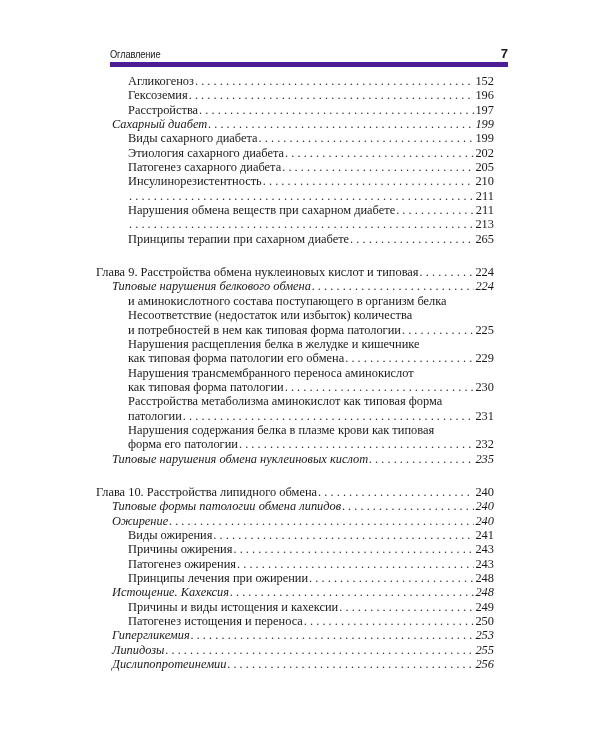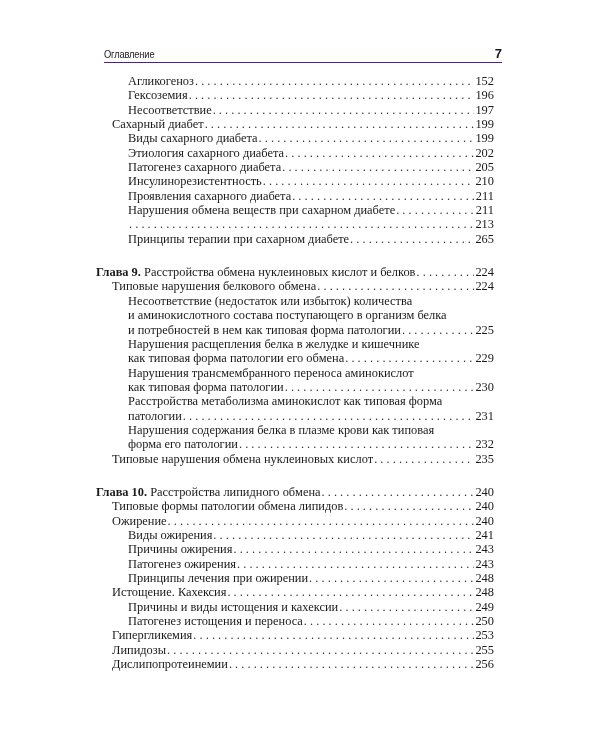--- a/index.html
+++ b/index.html
@@ -1,37 +1,37 @@
 <!DOCTYPE html>
 <html><head>
 <meta charset="utf-8">
 <style>
   html, body { margin: 0; padding: 0; background: #ffffff; }
   body { width: 600px; height: 750px; position: relative; overflow: hidden;
          font-family: "Liberation Serif", "DejaVu Serif", serif; color: #1a1a1a; }
   .page { position: absolute; left: 96px; top: 0; width: 398px; }
-  .header { position: absolute; left: 8px; top: 46px; width: 398px; height: 16px;
-            border-bottom: 1px solid #4c1d95; }
+  .header { position: absolute; left: 14px; top: 46px; width: 398px; height: 16px;
+            border-bottom: 5px solid #4c1d95; }
   .header .title { position: absolute; left: 0; top: 2px; font-family: "Liberation Sans", "DejaVu Sans", sans-serif;
                    font-size: 11px; letter-spacing: -0.2px; transform: scaleX(0.85); transform-origin: left; color: #222; }
   .header .num { position: absolute; right: 0; top: 0px; font-family: "Liberation Sans", sans-serif;
                  font-weight: bold; font-size: 13px; }
   .toc { position: absolute; left: 0; top: 74px; width: 398px; }
   .entry { position: relative; font-size: 12.4px; line-height: 14.35px; }
   .entry .line { display: block; white-space: nowrap; }
   .entry .last { display: flex; align-items: baseline; white-space: nowrap; }
   .entry .last .text { flex: 0 0 auto; text-align: center; }
   .entry .last .dots { flex: 1 1 auto; overflow: hidden; white-space: nowrap; margin: 0 1px;
                        letter-spacing: 2.6px; color: #333; }
   .entry .last .dots::before { content: ". . . . . . . . . . . . . . . . . . . . . . . . . . . . . . . . . . . . . . . . . . . . . . . . . . . . . . . . . . . . . . . . . . . . . . . . . . . . . . . . ."; letter-spacing: 0; }
   .lvl0 { padding-left: 0; }
-  .lvl1 { padding-left: 16px; }
+  .lvl1 { padding-left: 16px; font-style: italic; }
   .lvl2 { padding-left: 32px; }
   .chapter-gap { height: 19px; }
-  .ch-label { font-weight: bold; }
+  .ch-label { font-weight: normal; }
   .pg { flex: 0 0 auto; }
 </style>
 </head>
 <body>
 
 <div class="page">
   <div class="header">
     <span class="title">Оглавление</span>
     <span class="num">7</span>
   </div>
@@ -45,21 +45,21 @@
       </div>
       <div class="entry lvl2">
         <span class="last">
           <span class="text">Гексоземия</span>
           <span class="dots"></span>
           <span class="pg">196</span>
         </span>
       </div>
       <div class="entry lvl2">
         <span class="last">
-          <span class="text">Несоответствие</span>
+          <span class="text">Расстройства</span>
           <span class="dots"></span>
           <span class="pg">197</span>
         </span>
       </div>
       <div class="entry lvl1">
         <span class="last">
           <span class="text">Сахарный диабет</span>
           <span class="dots"></span>
           <span class="pg">199</span>
         </span>
@@ -87,21 +87,20 @@
       </div>
       <div class="entry lvl2">
         <span class="last">
           <span class="text">Инсулинорезистентность</span>
           <span class="dots"></span>
           <span class="pg">210</span>
         </span>
       </div>
       <div class="entry lvl2">
         <span class="last">
-          <span class="text">Проявления сахарного диабета</span>
           <span class="dots"></span>
           <span class="pg">211</span>
         </span>
       </div>
       <div class="entry lvl2">
         <span class="last">
           <span class="text">Нарушения обмена веществ при сахарном диабете</span>
           <span class="dots"></span>
           <span class="pg">211</span>
         </span>
@@ -115,35 +114,35 @@
       <div class="entry lvl2">
         <span class="last">
           <span class="text">Принципы терапии при сахарном диабете</span>
           <span class="dots"></span>
           <span class="pg">265</span>
         </span>
       </div>
       <div class="chapter-gap"></div>
       <div class="entry lvl0">
         <span class="last">
-          <span class="text"><span class="ch-label">Глава 9.</span><span> </span><span>Расстройства обмена нуклеиновых кислот и белков</span></span>
+          <span class="text"><span class="ch-label">Глава 9.</span><span> </span><span>Расстройства обмена нуклеиновых кислот и типовая</span></span>
           <span class="dots"></span>
           <span class="pg">224</span>
         </span>
       </div>
       <div class="entry lvl1">
         <span class="last">
           <span class="text">Типовые нарушения белкового обмена</span>
           <span class="dots"></span>
           <span class="pg">224</span>
         </span>
       </div>
       <div class="entry lvl2">
+        <span class="line">и аминокислотного состава поступающего в организм белка</span>
         <span class="line">Несоответствие (недостаток или избыток) количества</span>
-        <span class="line">и аминокислотного состава поступающего в организм белка</span>
         <span class="last">
           <span class="text">и потребностей в нем как типовая форма патологии</span>
           <span class="dots"></span>
           <span class="pg">225</span>
         </span>
       </div>
       <div class="entry lvl2">
         <span class="line">Нарушения расщепления белка в желудке и кишечнике</span>
         <span class="last">
           <span class="text">как типовая форма патологии его обмена</span>

